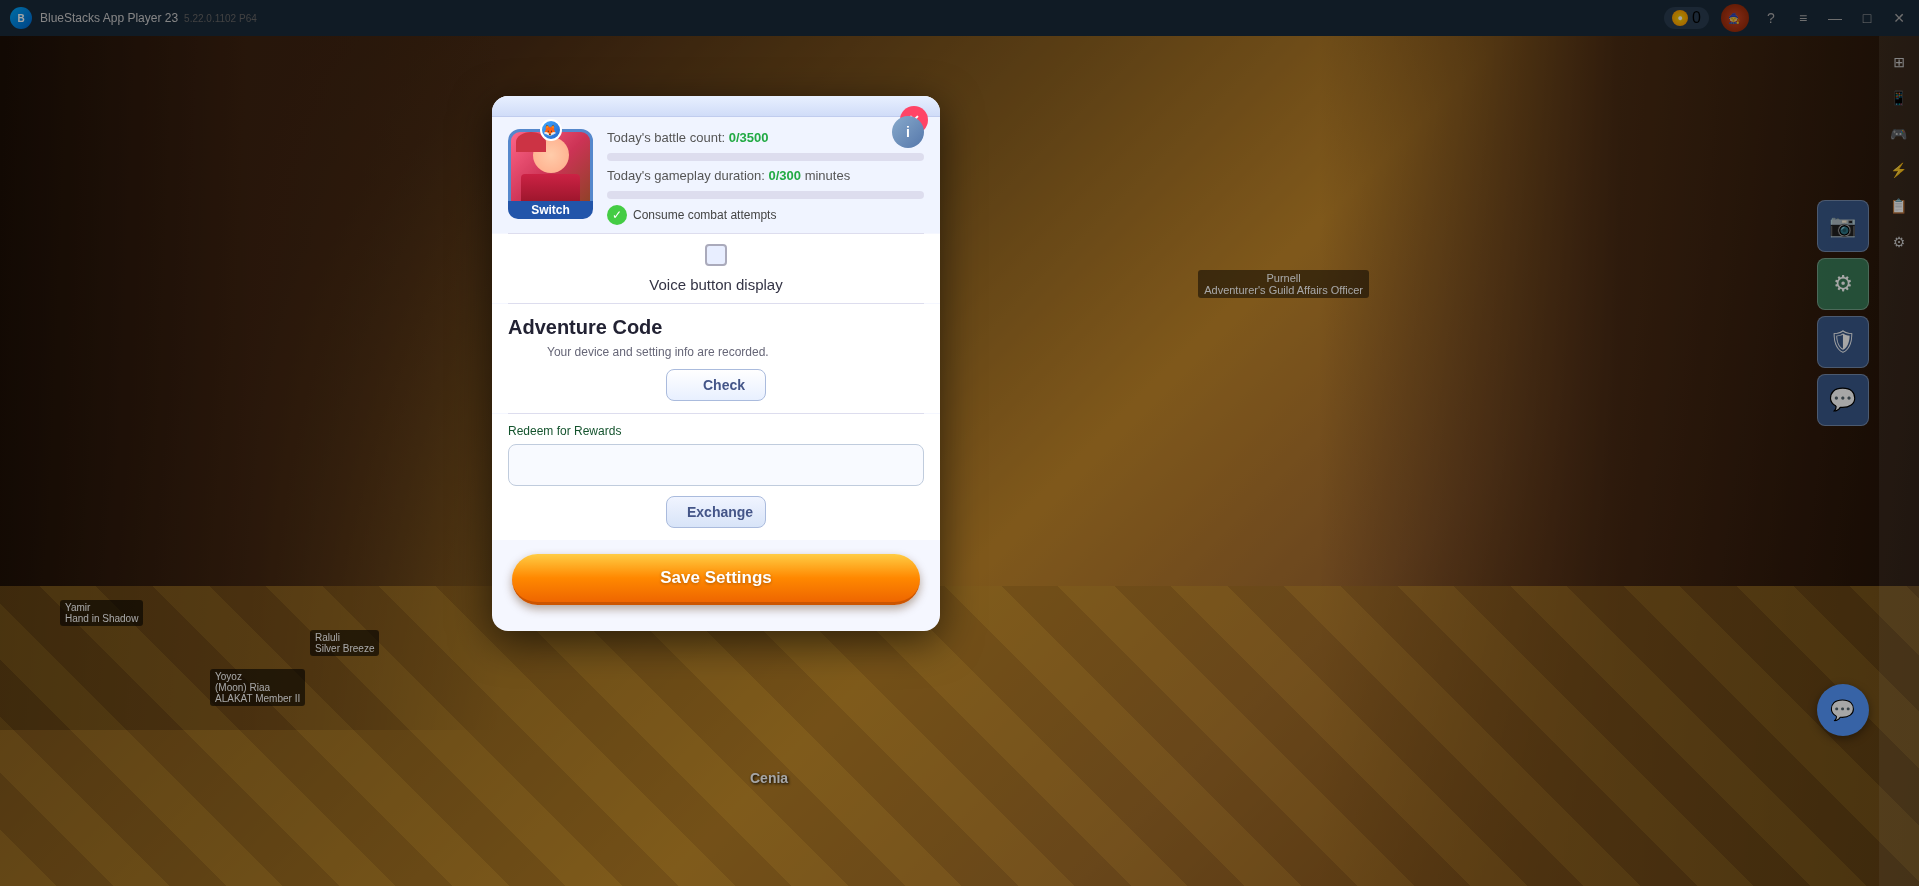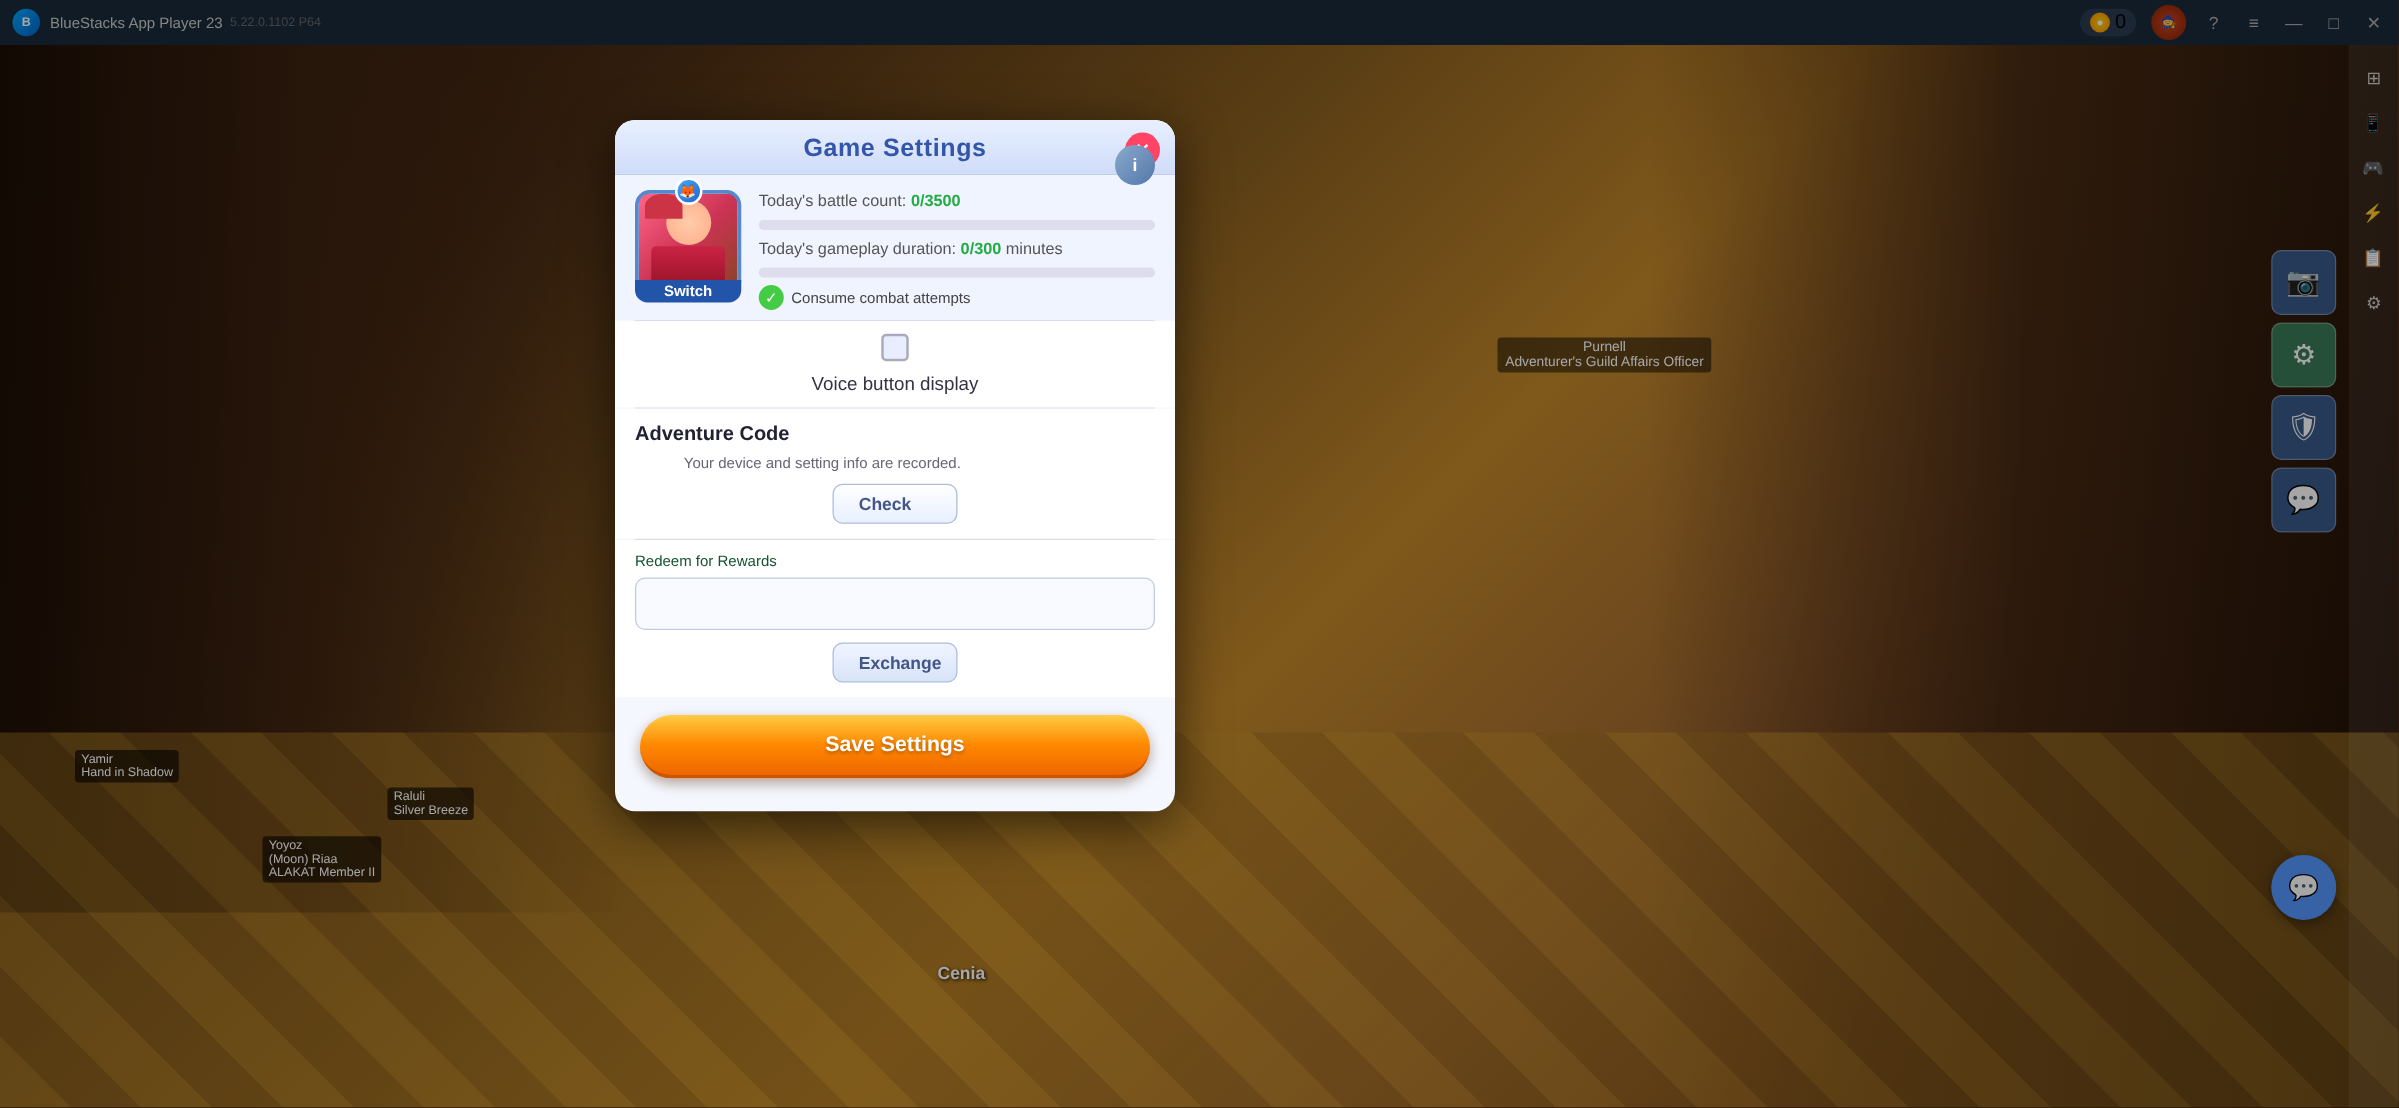--- a/index.html
+++ b/index.html
@@ -443,21 +443,21 @@
       font-weight: 500;
     }
 
     
     .adventure-section {
       padding: 12px 16px;
       background: white;
     }
 
     .section-title {
-      font-size: 16px;
+      font-size: 20px;
       font-weight: bold;
       color: #223;
       margin-bottom: 6px;
     }
 
     .section-desc {
       font-size: 12px;
       color: #667;
       margin-bottom: 10px;
       margin-left: 39px;
@@ -468,21 +468,21 @@
       width: 100px;
       margin: 0 auto;
       background: linear-gradient(180deg, #ffffff 0%, #e8f0ff 100%);
       border: 1.5px solid #aabbdd;
       border-radius: 8px;
       color: #445588;
       font-size: 14px;
       font-weight: bold;
       padding: 7px 20px;
       cursor: pointer;
-      text-align: left;
+      text-align: right;
     }
 
     
     .redeem-section {
       padding: 10px 16px 12px;
       background: white;
     }
 
     .redeem-label {
       font-size: 12px;
@@ -676,21 +676,20 @@
   <div class="rpanel-btn" style="background:rgba(60,100,160,0.85);">💬</div>
 </div>
 
 <div class="chat-bubble">💬</div>
 
 <div class="overlay"></div>
 
 <div class="dialog">
 
   <div class="dialog-header">
-    <div class="dialog-title">Game Settings</div>
     <div class="close-btn">✕</div>
   </div>
 
   <div class="avatar-section">
 
     <div class="avatar-container">
       <div class="avatar-img">
         <div class="avatar-face">
 
           <div style="position:absolute;top:5px;left:50%;transform:translateX(-50%);width:36px;height:36px;background:radial-gradient(circle,#ffccaa,#ffaa88);border-radius:50%;"></div>

